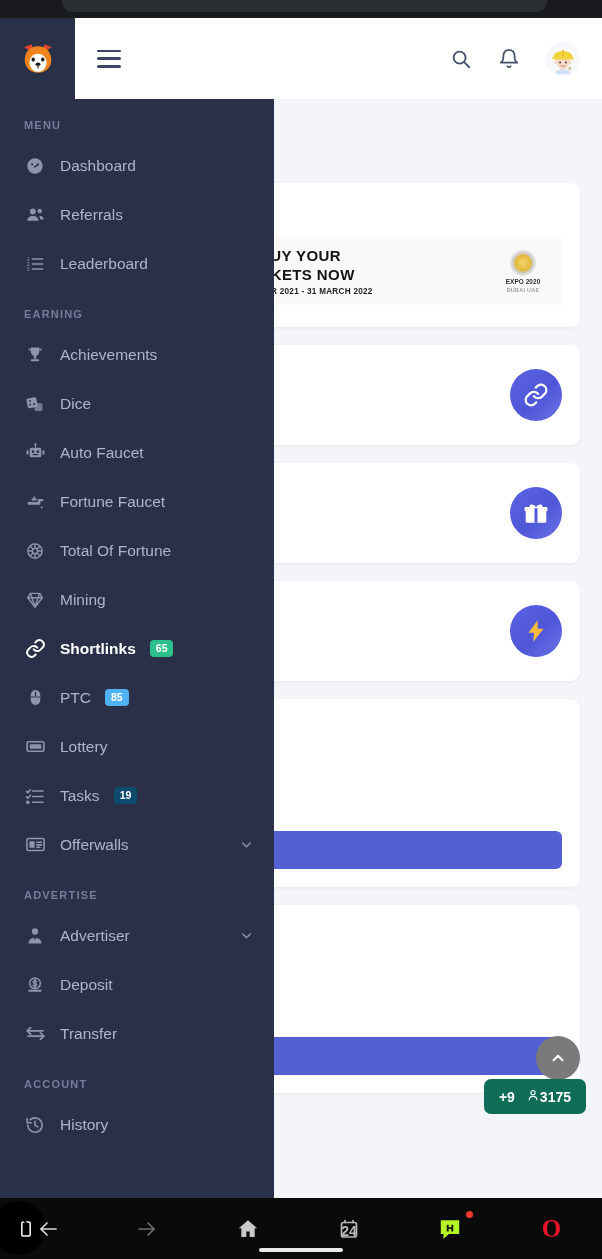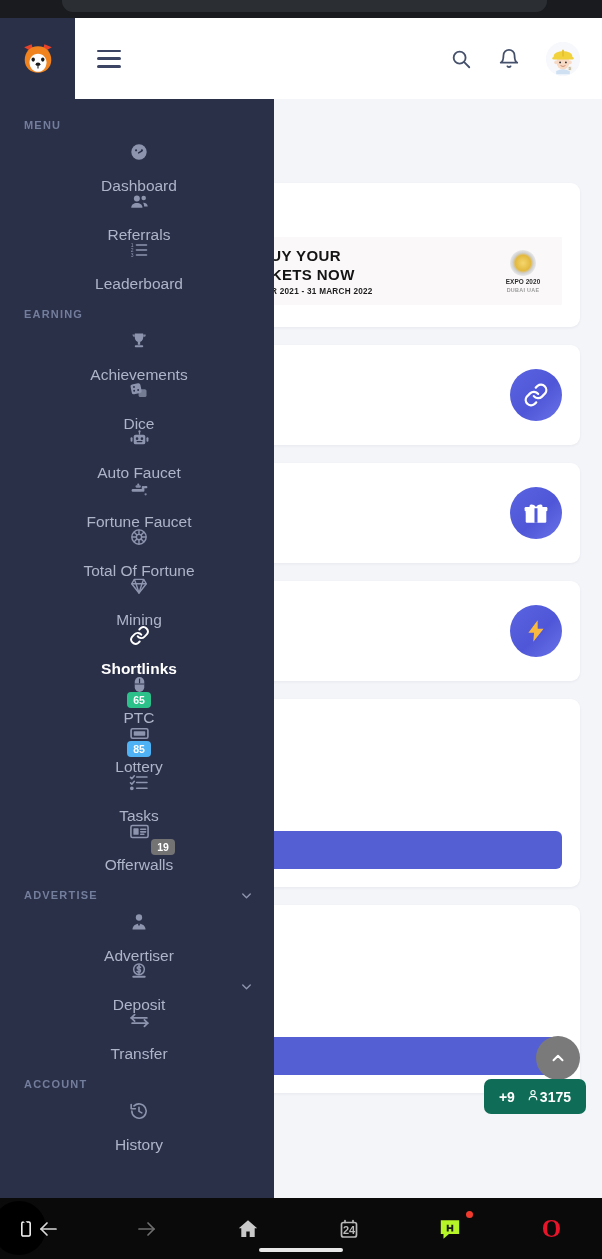--- a/index.html
+++ b/index.html
@@ -124,32 +124,32 @@
   .sidebar {
     position: absolute; left: 0; top: 81px; width: 274px; height: 1099px;
     background: #2b3049; overflow: hidden; z-index: 20;
   }
   .sb-section {
     font-size: 11px; letter-spacing: 1.2px; color: #737d9c; font-weight: 600;
     padding: 20px 0 10px 24px;
   }
   .sb-item {
     height: 49px; display: flex; align-items: center; padding: 0 20px 0 24px;
-    color: #aeb5c9; font-size: 15.5px; gap: 14px; cursor: pointer; flex-direction: column;
+    color: #aeb5c9; font-size: 15.5px; gap: 14px; cursor: pointer;
   }
   .sb-item.active { color: #ffffff; font-weight: 600; }
   .sb-ico { width: 22px; height: 22px; flex: 0 0 22px; display: flex;
     align-items: center; justify-content: center; color: #8d95ae; }
   .sb-item.active .sb-ico { color: #ffffff; }
   .sb-label { white-space: nowrap; }
   .sb-badge { font-size: 10.5px; font-weight: 700; color: #fff;
     border-radius: 4px; padding: 2px 6px; line-height: 1.15; }
   .b-green { background: #2cc08a; }
   .b-blue  { background: #4eb2f5; text-align: right; }
-  .b-amber { background: #737373; margin-left: 48px; }
+  .b-amber { background: #0c4a6e; }
   .sb-chev { margin-left: auto; color: #8d95ae; display: flex; }
 
   
   .scroll-top {
     position: absolute; right: 22px; bottom: 118px; width: 44px; height: 44px;
     border-radius: 50%; background: #7a7a7a; z-index: 30;
     display: flex; align-items: center; justify-content: center; color: #fff;
   }
   .online-pill {
     position: absolute; right: 16px; bottom: 84px; z-index: 31;
@@ -165,21 +165,21 @@
     background: #0a0a0a; display: flex; align-items: center; z-index: 40;
   }
   .bn-item { flex: 1; display: flex; align-items: center; justify-content: center;
     position: relative; height: 61px; }
   .bn-first { position: absolute; left: 0; top: 0; width: 52px; height: 61px;
     display: flex; align-items: center; justify-content: center; }
   .bn-first .knob { position: absolute; left: -8px; top: 3px; width: 54px; height: 54px;
     border-radius: 50%; background: #000; }
   .bn-dot { position: absolute; top: 13px; right: 28px; width: 7px; height: 7px;
     border-radius: 50%; background: #f03a2e; }
-  .tabcount { font-size: 11px; font-weight: 700; color: #b9b9b9; }
+  .tabcount { font-size: 14px; font-weight: 700; color: #b9b9b9; }
   .gesture-bar { position: absolute; left: 50%; transform: translateX(-50%);
     bottom: 7px; width: 84px; height: 4px; border-radius: 3px; background: #e8e8e8; }
   .opera-o { font-size: 25px; font-weight: 700; color: #e8142a;
     font-family: "Liberation Serif", serif; line-height: 1; }
 </style>
 </head>
 <body>
 
 <div id="root">
 

